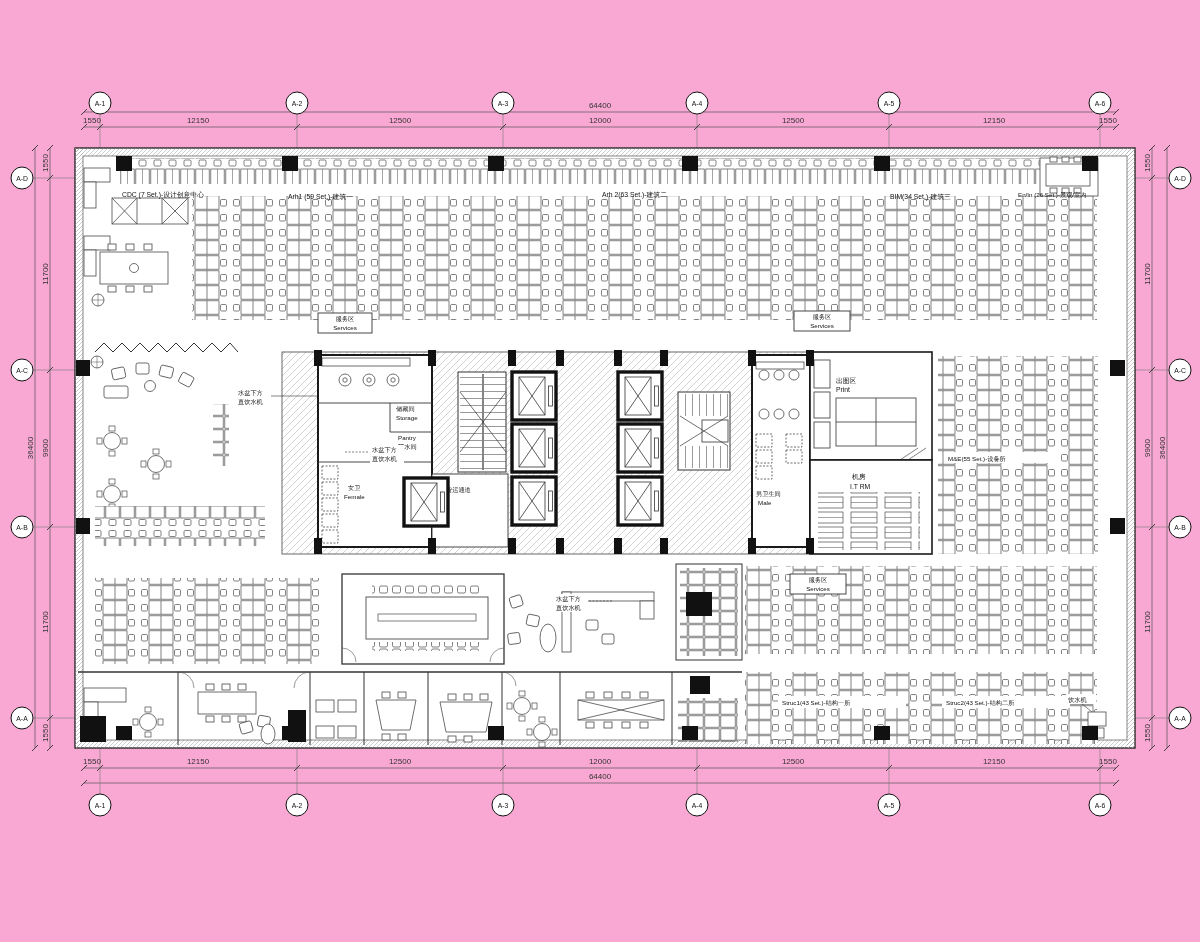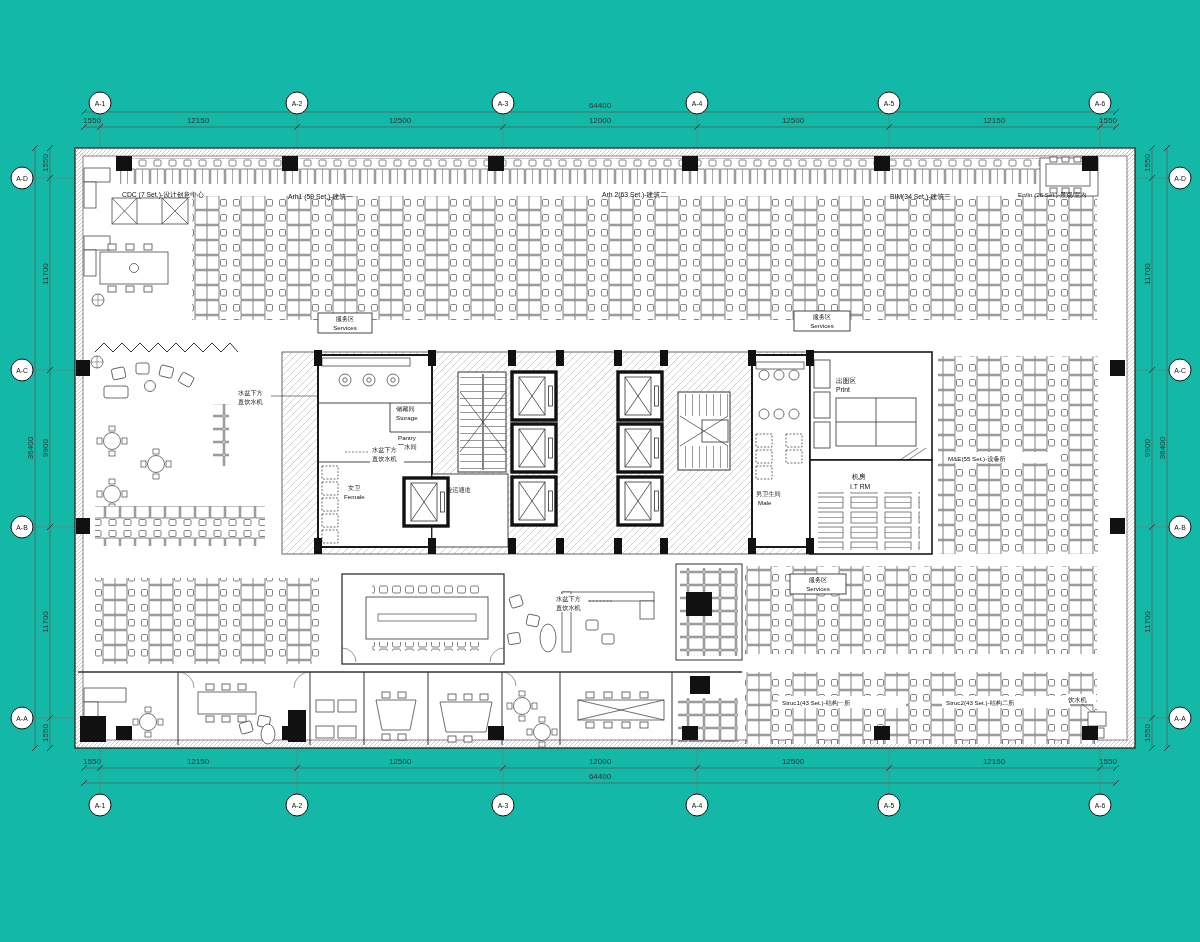--- a/index.html
+++ b/index.html
@@ -1,16 +1,16 @@
 <!DOCTYPE html>
 <html><head>
 <meta charset="utf-8">
 <style>
   html,body{margin:0;padding:0;background:#fff;}
-  .page{position:relative;width:1200px;height:942px;background:#14b8a6;overflow:hidden;
+  .page{position:relative;width:1200px;height:942px;background:#f9a8d4;overflow:hidden;
         font-family:"Liberation Sans","DejaVu Sans",sans-serif;}
   svg{position:absolute;left:0;top:0;}
   svg text{font-family:"Liberation Sans","DejaVu Sans",sans-serif;fill:#222;}
   .dim{font-size:8px;fill:#333;}
   .bub{font-size:6.8px;fill:#111;}
   .lbl{font-size:6.8px;fill:#111;}
   .lbls{font-size:6.2px;fill:#111;}
 </style>
 </head>
 <body>

